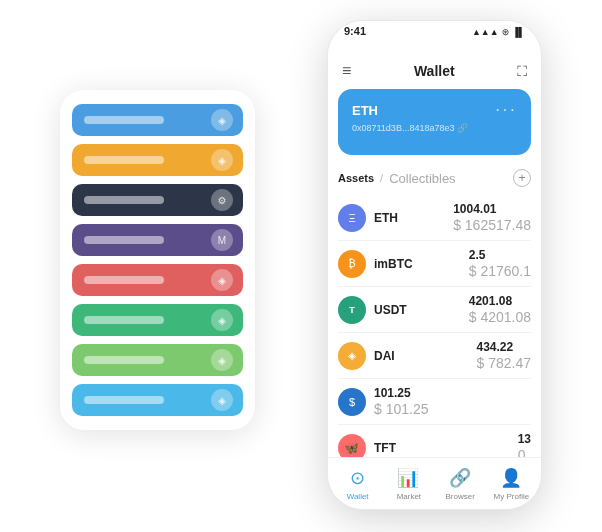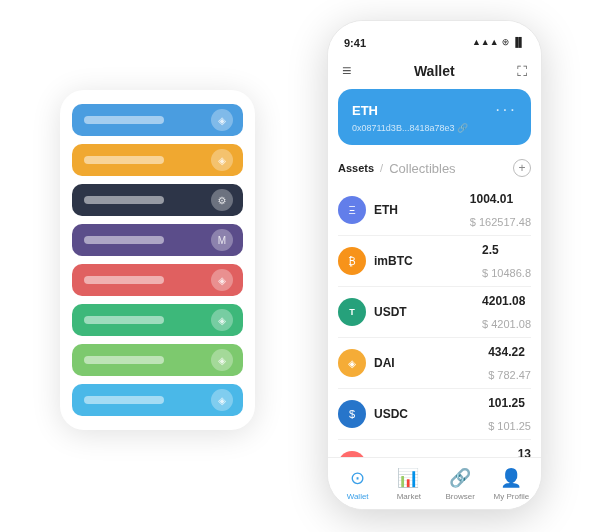--- a/index.html
+++ b/index.html
@@ -101,21 +101,21 @@
       display: flex;
       flex-direction: column;
       overflow: hidden;
     }
 
     
     .status-bar {
       height: 28px;
       background: #fff;
       display: flex;
-      align-items: flex-start;
+      align-items: flex-end;
       justify-content: space-between;
       padding: 16px 16px;
       flex-shrink: 0;
     }
 
     .status-time {
       font-size: 11px;
       font-weight: 600;
       color: #222;
     }
@@ -187,20 +187,21 @@
 
     .eth-card-dots {
       font-size: 16px;
       letter-spacing: 2px;
       color: rgba(255,255,255,0.8);
     }
 
     .eth-card-address {
       font-size: 9px;
       color: rgba(255,255,255,0.75);
+      margin-bottom: 10px;
     }
 
     .eth-card-balance {
       font-size: 22px;
       font-weight: 700;
       text-align: right;
     }
 
     .eth-card-balance .dollar {
       font-size: 14px;
@@ -278,23 +279,23 @@
     .asset-values {
     }
 
     .asset-amount {
       font-size: 12px;
       font-weight: 600;
       color: #222;
     }
 
     .asset-usd {
-      font-size: 11px;
+      font-size: 14px;
       color: #aaa;
-      margin-top: 10px;
+      margin-top: 1px;
     }
 
     
     .bottom-nav {
       height: 52px;
       background: #fff;
       border-top: 0.5px solid #eee;
       display: flex;
       align-items: center;
       justify-content: space-around;
@@ -423,21 +424,21 @@
               <div class="asset-amount">1004.01</div>
               <div class="asset-usd">$ 162517.48</div>
             </div>
           </div>
 
           <div class="asset-row">
             <div class="asset-icon icon-imbtc">₿</div>
             <span class="asset-name">imBTC</span>
             <div class="asset-values">
               <div class="asset-amount">2.5</div>
-              <div class="asset-usd">$ 10486.8</div>
+              <div class="asset-usd">$ 21760.1</div>
             </div>
           </div>
 
           <div class="asset-row">
             <div class="asset-icon icon-usdt">T</div>
             <span class="asset-name">USDT</span>
             <div class="asset-values">
               <div class="asset-amount">4201.08</div>
               <div class="asset-usd">$ 4201.08</div>
             </div>
@@ -447,21 +448,20 @@
             <div class="asset-icon icon-dai">◈</div>
             <span class="asset-name">DAI</span>
             <div class="asset-values">
               <div class="asset-amount">434.22</div>
               <div class="asset-usd">$ 782.47</div>
             </div>
           </div>
 
           <div class="asset-row">
             <div class="asset-icon icon-usdc" style="font-size:11px;">$</div>
-            <span class="asset-name">USDC</span>
             <div class="asset-values">
               <div class="asset-amount">101.25</div>
               <div class="asset-usd">$ 101.25</div>
             </div>
           </div>
 
           <div class="asset-row">
             <div class="asset-icon icon-tft" style="font-size:12px;">🦋</div>
             <span class="asset-name">TFT</span>
             <div class="asset-values">

